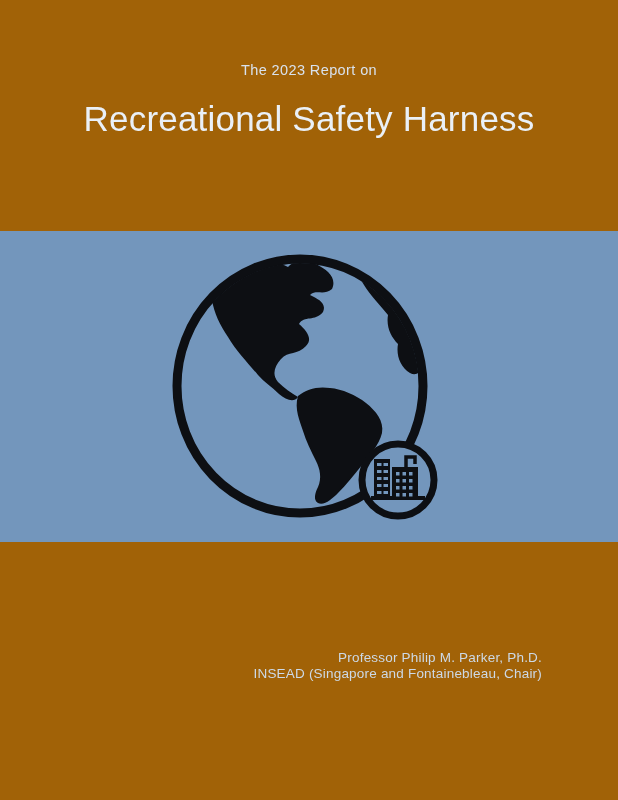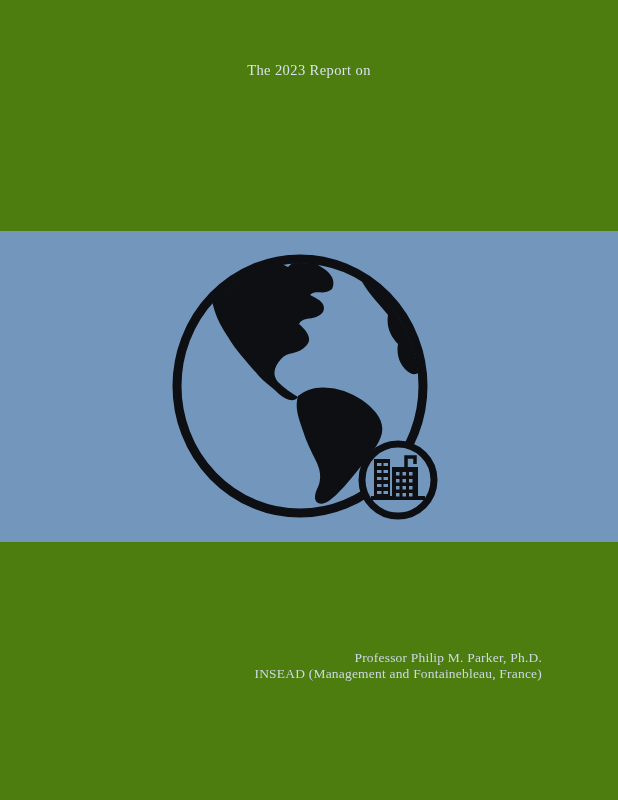--- a/index.html
+++ b/index.html
@@ -10,22 +10,21 @@
     width: 618px;
     height: 800px;
     overflow: hidden;
     background: #213a5b;
     font-family: "Liberation Sans", "DejaVu Sans", sans-serif;
   }
   .page {
     position: relative;
     width: 618px;
     height: 800px;
-    background: #4d7c0f;
-    font-family: Liberation Serif, serif;
+    background: #a16207;
   }
   .report-line {
     position: absolute;
     top: 62px;
     left: 0;
     width: 100%;
     text-align: center;
     font-size: 14.5px;
     font-weight: 400;
     letter-spacing: 0.4px;
@@ -82,20 +81,21 @@
     white-space: nowrap;
   }
 </style>
 </head>
 <body>
 
 <div class="page">
 
   <div class="report-line">The 2023 Report on</div>
 
+  <div class="page-title">Recreational Safety Harness</div>
 
 
   <div class="illustration-band">
     
   </div>
 
   <div class="globe-wrap">
     <svg width="300" height="300" viewBox="0 0 300 300">
       <defs>
         <clipPath id="globeClip">
@@ -179,16 +179,16 @@
           <rect x="236" y="248" width="3.5" height="3.5"></rect>
             <rect x="242.5" y="248" width="3.5" height="3.5"></rect>
             <rect x="249" y="248" width="3.5" height="3.5"></rect>
         </g>
       </g>
     </svg>
   </div>
 
   <div class="author-block">
     <div>Professor Philip M. Parker, Ph.D.</div>
-    <div>INSEAD (Management and Fontainebleau, France)</div>
+    <div>INSEAD (Singapore and Fontainebleau, Chair)</div>
   </div>
 
 </div>
 
 </body></html>

